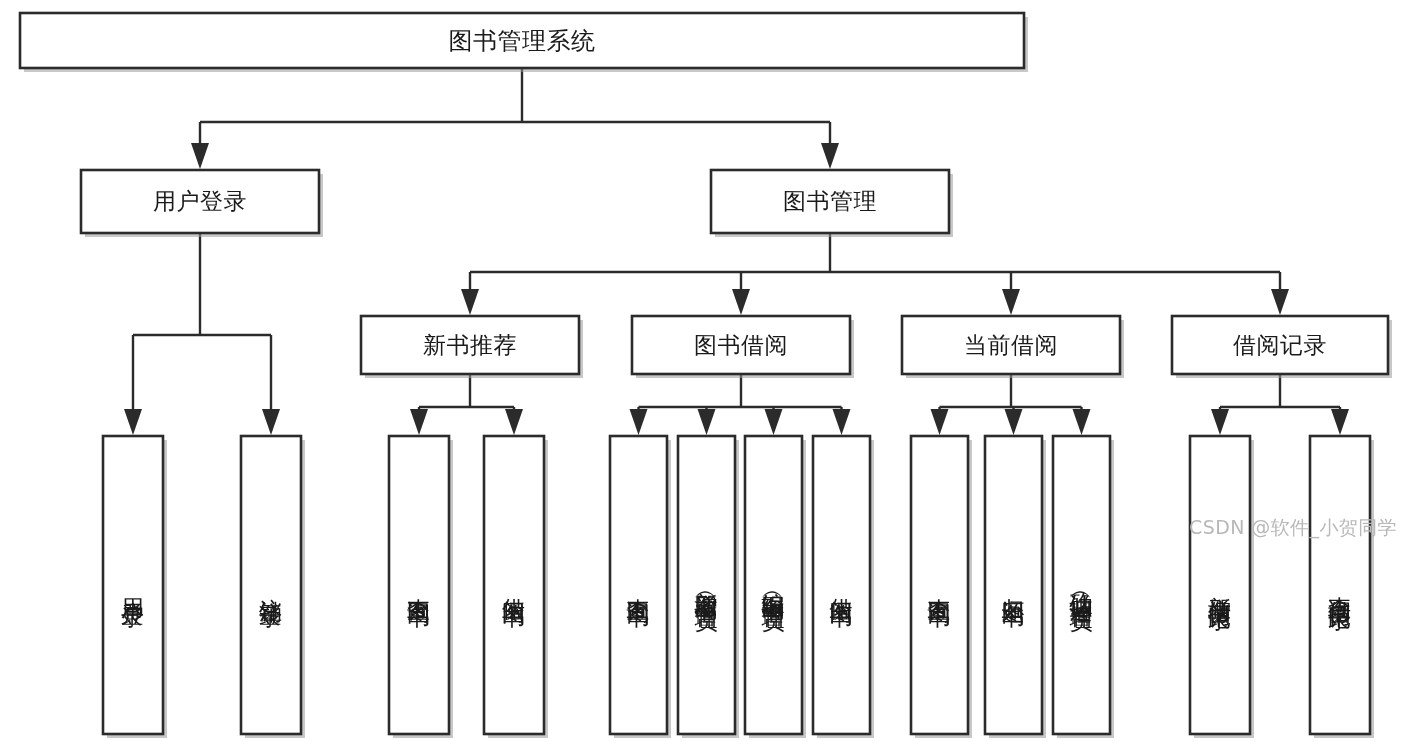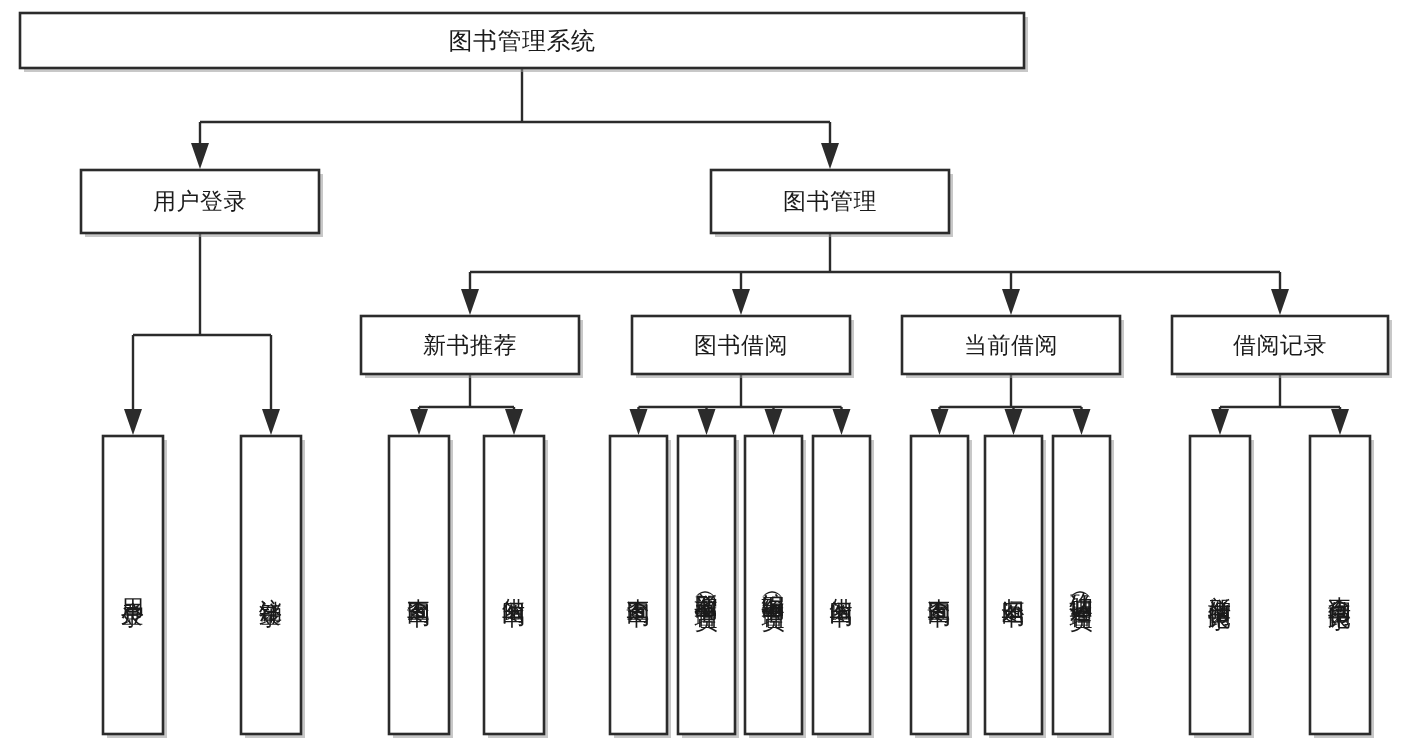--- a/index.html
+++ b/index.html
@@ -234,13 +234,14 @@
         <span class="leaf-label">确认归还（管理员）</span>
       </div>
       <div class="leaf-label-wrap" style="left: 1190px; top: 436px; width: 60px; height: 298px;">
         <span class="leaf-label">新增借阅记录</span>
       </div>
       <div class="leaf-label-wrap" style="left: 1310px; top: 436px; width: 60px; height: 298px;">
         <span class="leaf-label">查询借阅记录</span>
       </div>
     </div>
 
+  <div class="watermark">CSDN @软件_小贺同学</div>
 </div>
 
 </body></html>

